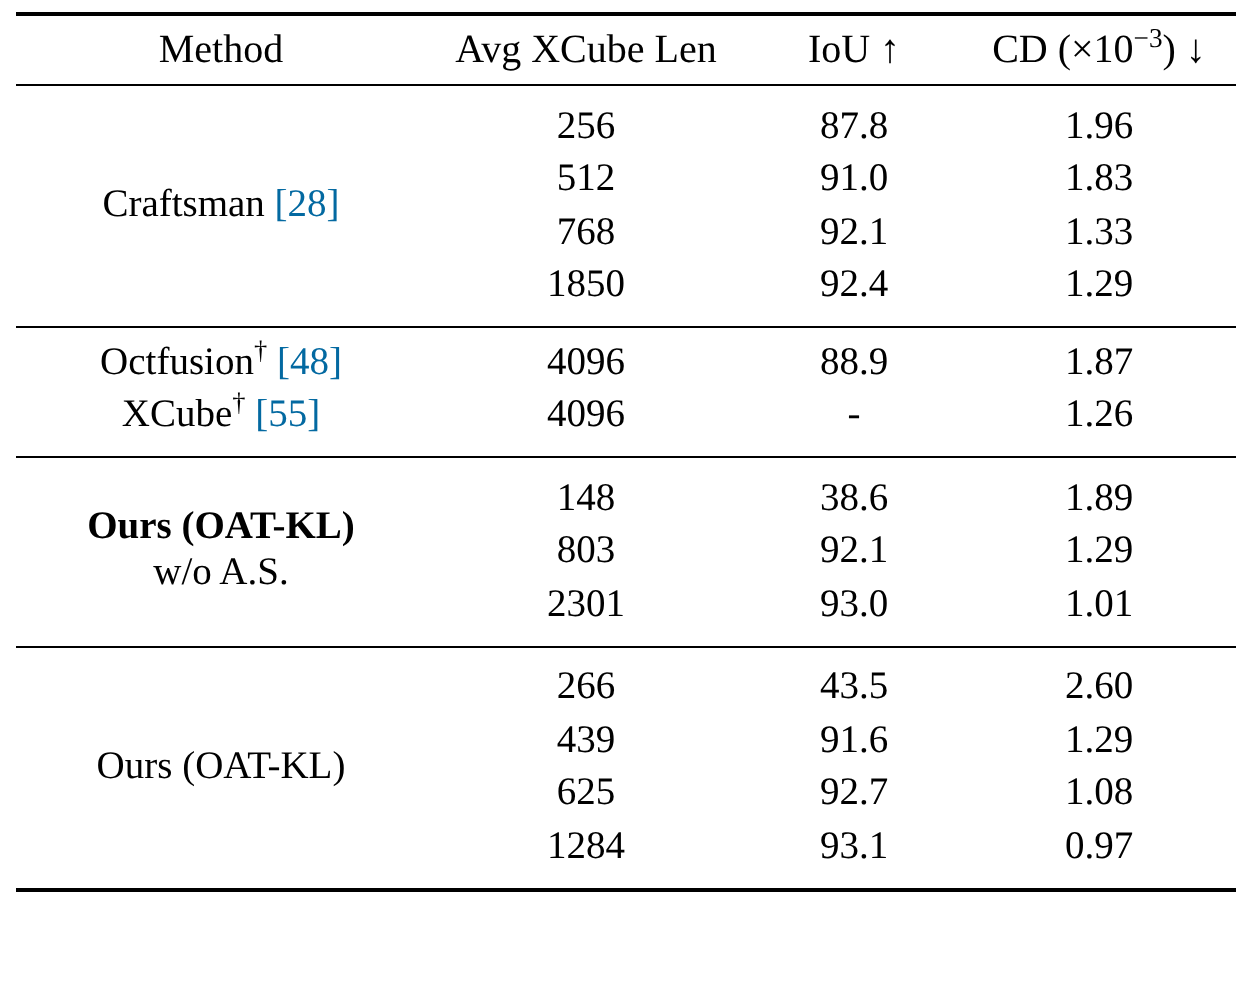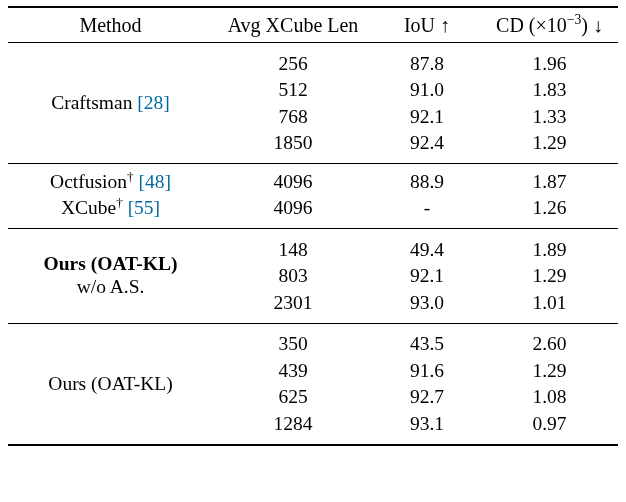--- a/index.html
+++ b/index.html
@@ -179,21 +179,21 @@
       <tr class="spacer-sm">
           <td colspan="4"></td>
         </tr>
 
       <tr class="data-row">
         <td class="method-cell twoline" rowspan="3">
           <div class="bold">Ours (OAT-KL)</div>
           <div>w/o A.S.</div>
         </td>
         <td>148</td>
-        <td>49.4</td>
+        <td>38.6</td>
         <td>1.89</td>
       </tr>
       <tr class="data-row">
         <td>803</td>
         <td>92.1</td>
         <td>1.29</td>
       </tr>
       <tr class="data-row">
         <td>2301</td>
         <td>93.0</td>
@@ -205,21 +205,21 @@
         </tr>
       <tr class="rule-mid">
           <td colspan="4"></td>
         </tr>
       <tr class="spacer-sm">
           <td colspan="4"></td>
         </tr>
 
       <tr class="data-row">
         <td class="method-cell bold" rowspan="4">Ours (OAT-KL)</td>
-        <td>350</td>
+        <td>266</td>
         <td>43.5</td>
         <td>2.60</td>
       </tr>
       <tr class="data-row">
         <td>439</td>
         <td>91.6</td>
         <td>1.29</td>
       </tr>
       <tr class="data-row">
         <td>625</td>

